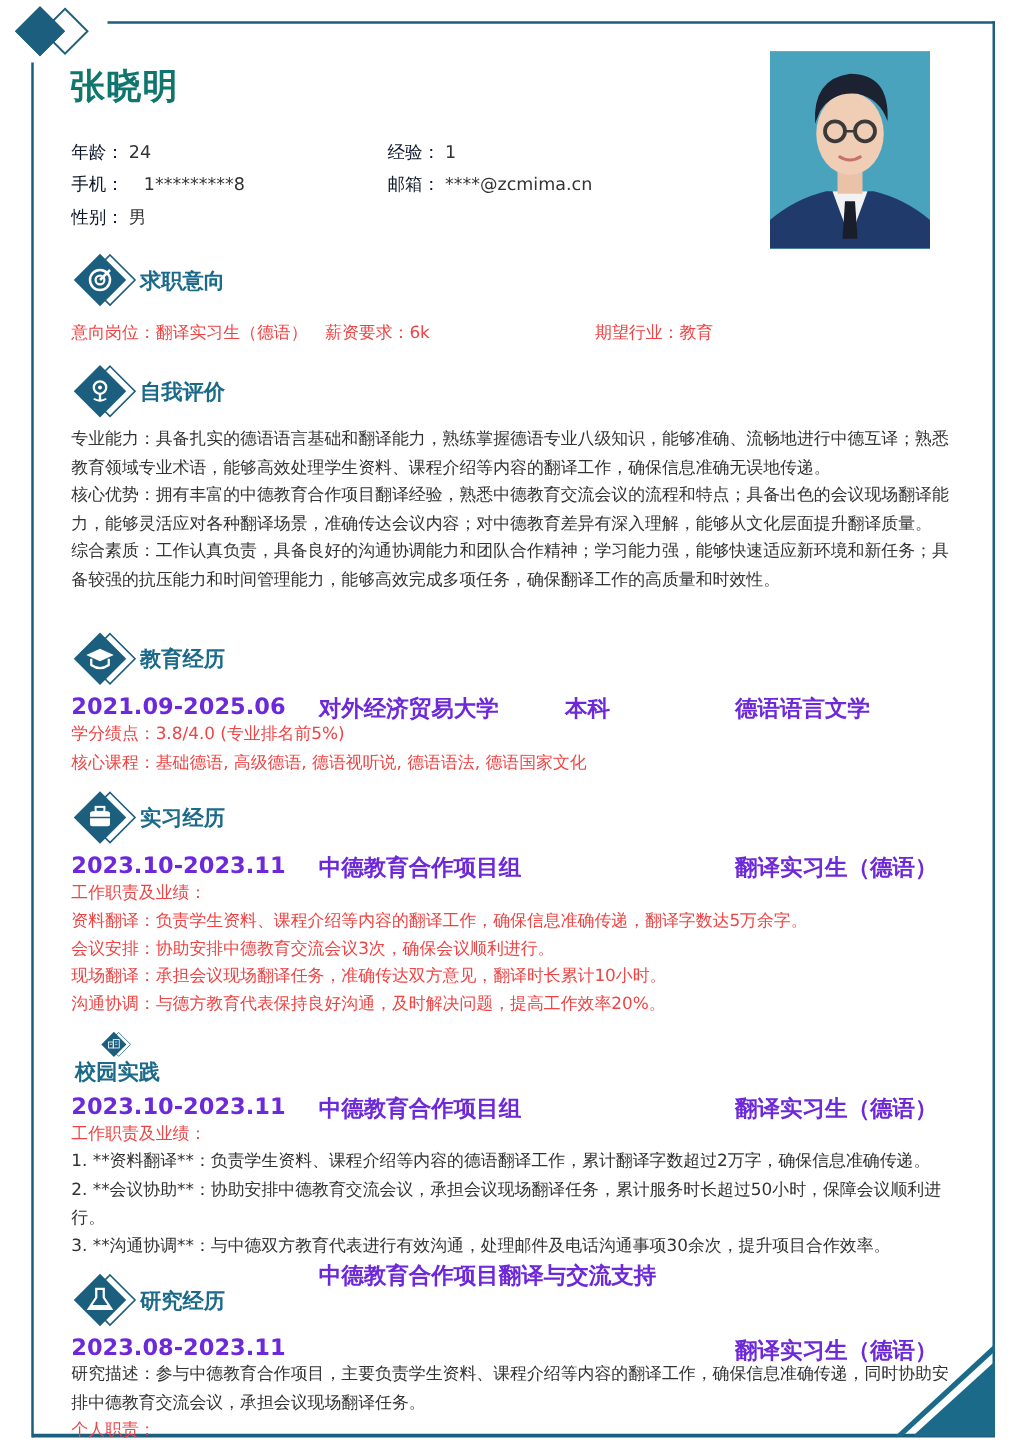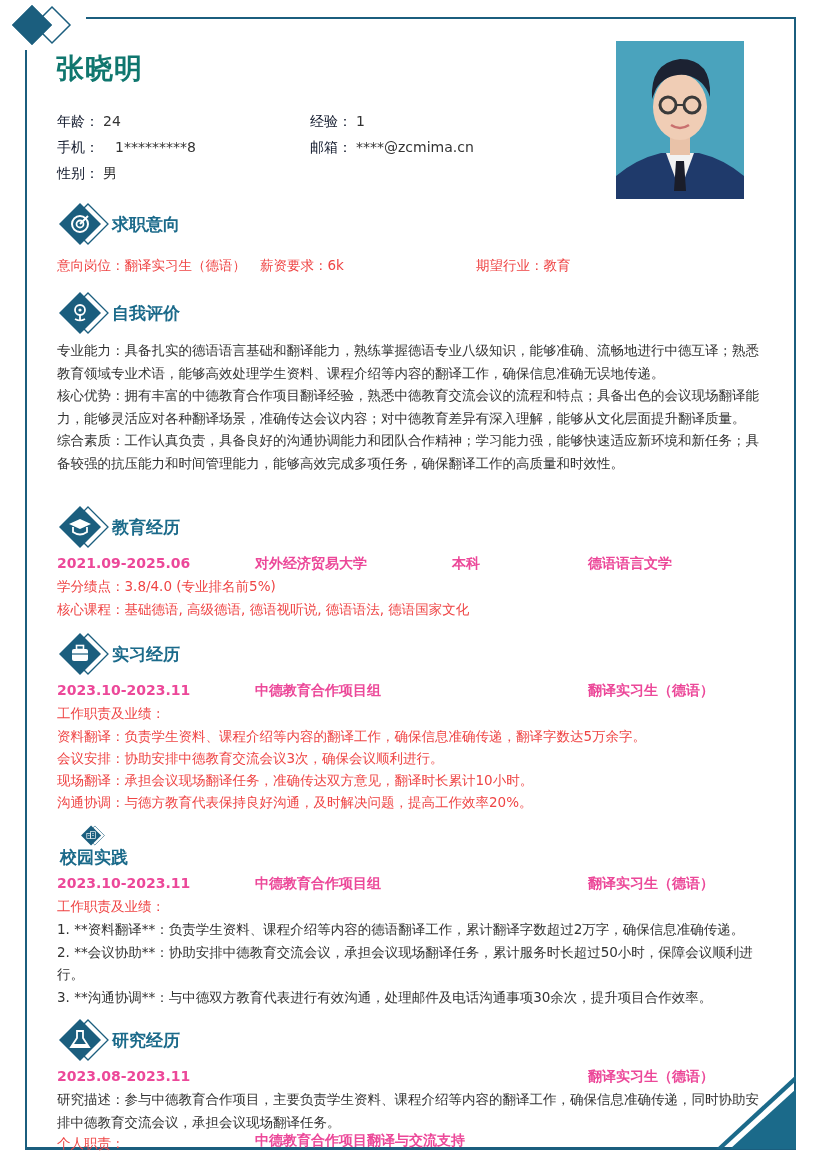--- a/index.html
+++ b/index.html
@@ -21,21 +21,21 @@
   .info .lbl { color: #0f172a; }
 
   .photo { position: absolute; left: 616px; top: 41px; width: 128px; height: 158px; background: #4aa3bd; overflow: hidden; }
 
   .sec-head { position: absolute; left: 58px; height: 44px; display: flex; align-items: center; }
   .sec-icon { width: 52px; height: 44px; position: relative; }
   .sec-title { font-size: 17px; font-weight: bold; color: #1b6a8a; margin-left: 2px; }
 
   .line { position: absolute; left: 57px; font-size: 13.5px; color: #ef4444; white-space: nowrap; }
   .para { position: absolute; left: 57px; width: 710px; font-size: 13.5px; line-height: 22.5px; color: #333; }
-  .bold { font-weight: bold; color: #ec4899; font-size: 14px; }
+  .bold { font-weight: bold; color: #6d28d9; font-size: 18px; }
 </style>
 </head>
 <body>
 
 <div class="frame-top"></div>
 <div class="frame-right"></div>
 <div class="frame-bottom"></div>
 <div class="frame-left"></div>
 
 <svg class="logo" viewBox="0 0 70 44">
@@ -180,16 +180,16 @@
 <div class="sec-head" style="top:1018px;">
   <svg class="sec-icon" viewBox="0 0 52 44">
     <polygon points="30,2 50,22 30,42 10,22" fill="none" stroke="#1b5e7e" stroke-width="1.3"></polygon>
     <polygon points="22,1 43,22 22,43 1,22" fill="#1b5e7e"></polygon>
     <path d="M19,13 L19,20 L13,29 L31,29 L25,20 L25,13 Z" fill="none" stroke="#fff" stroke-width="1.8"></path>
     <path d="M15,26 L29,26 L31,29 L13,29 Z" fill="#fff"></path>
   </svg>
   <span class="sec-title">研究经历</span>
 </div>
 <div class="line bold" style="top:1068px;">2023.08-2023.11</div>
-<div class="line bold" style="top:1132px; left:255px;">中德教育合作项目翻译与交流支持</div>
+<div class="line bold" style="top:1008px; left:255px;">中德教育合作项目翻译与交流支持</div>
 <div class="line bold" style="top:1068px; left:588px;">翻译实习生（德语）</div>
 <div class="para" style="top:1088px;">研究描述：参与中德教育合作项目，主要负责学生资料、课程介绍等内容的翻译工作，确保信息准确传递，同时协助安排中德教育交流会议，承担会议现场翻译任务。</div>
 <div class="line" style="top:1135px;">个人职责：</div>
 
 </body></html>

